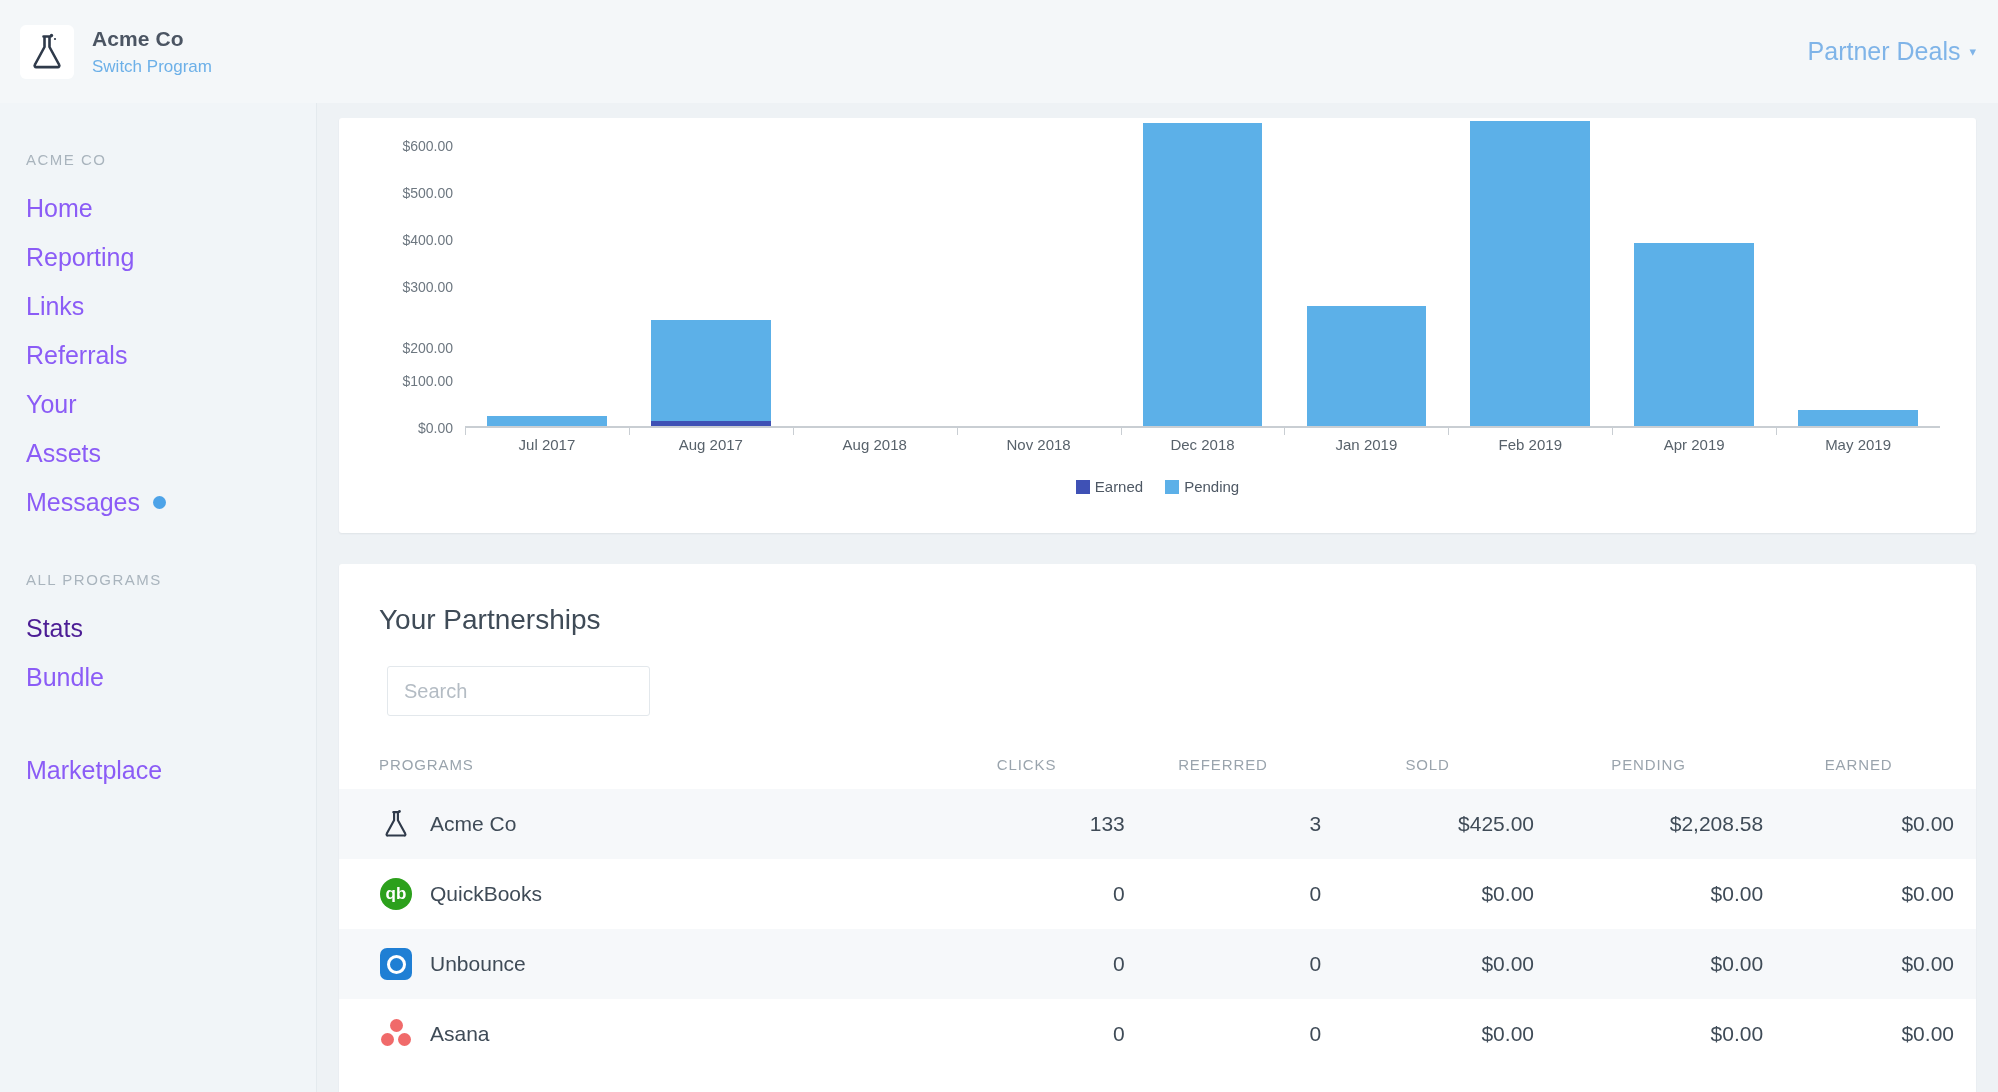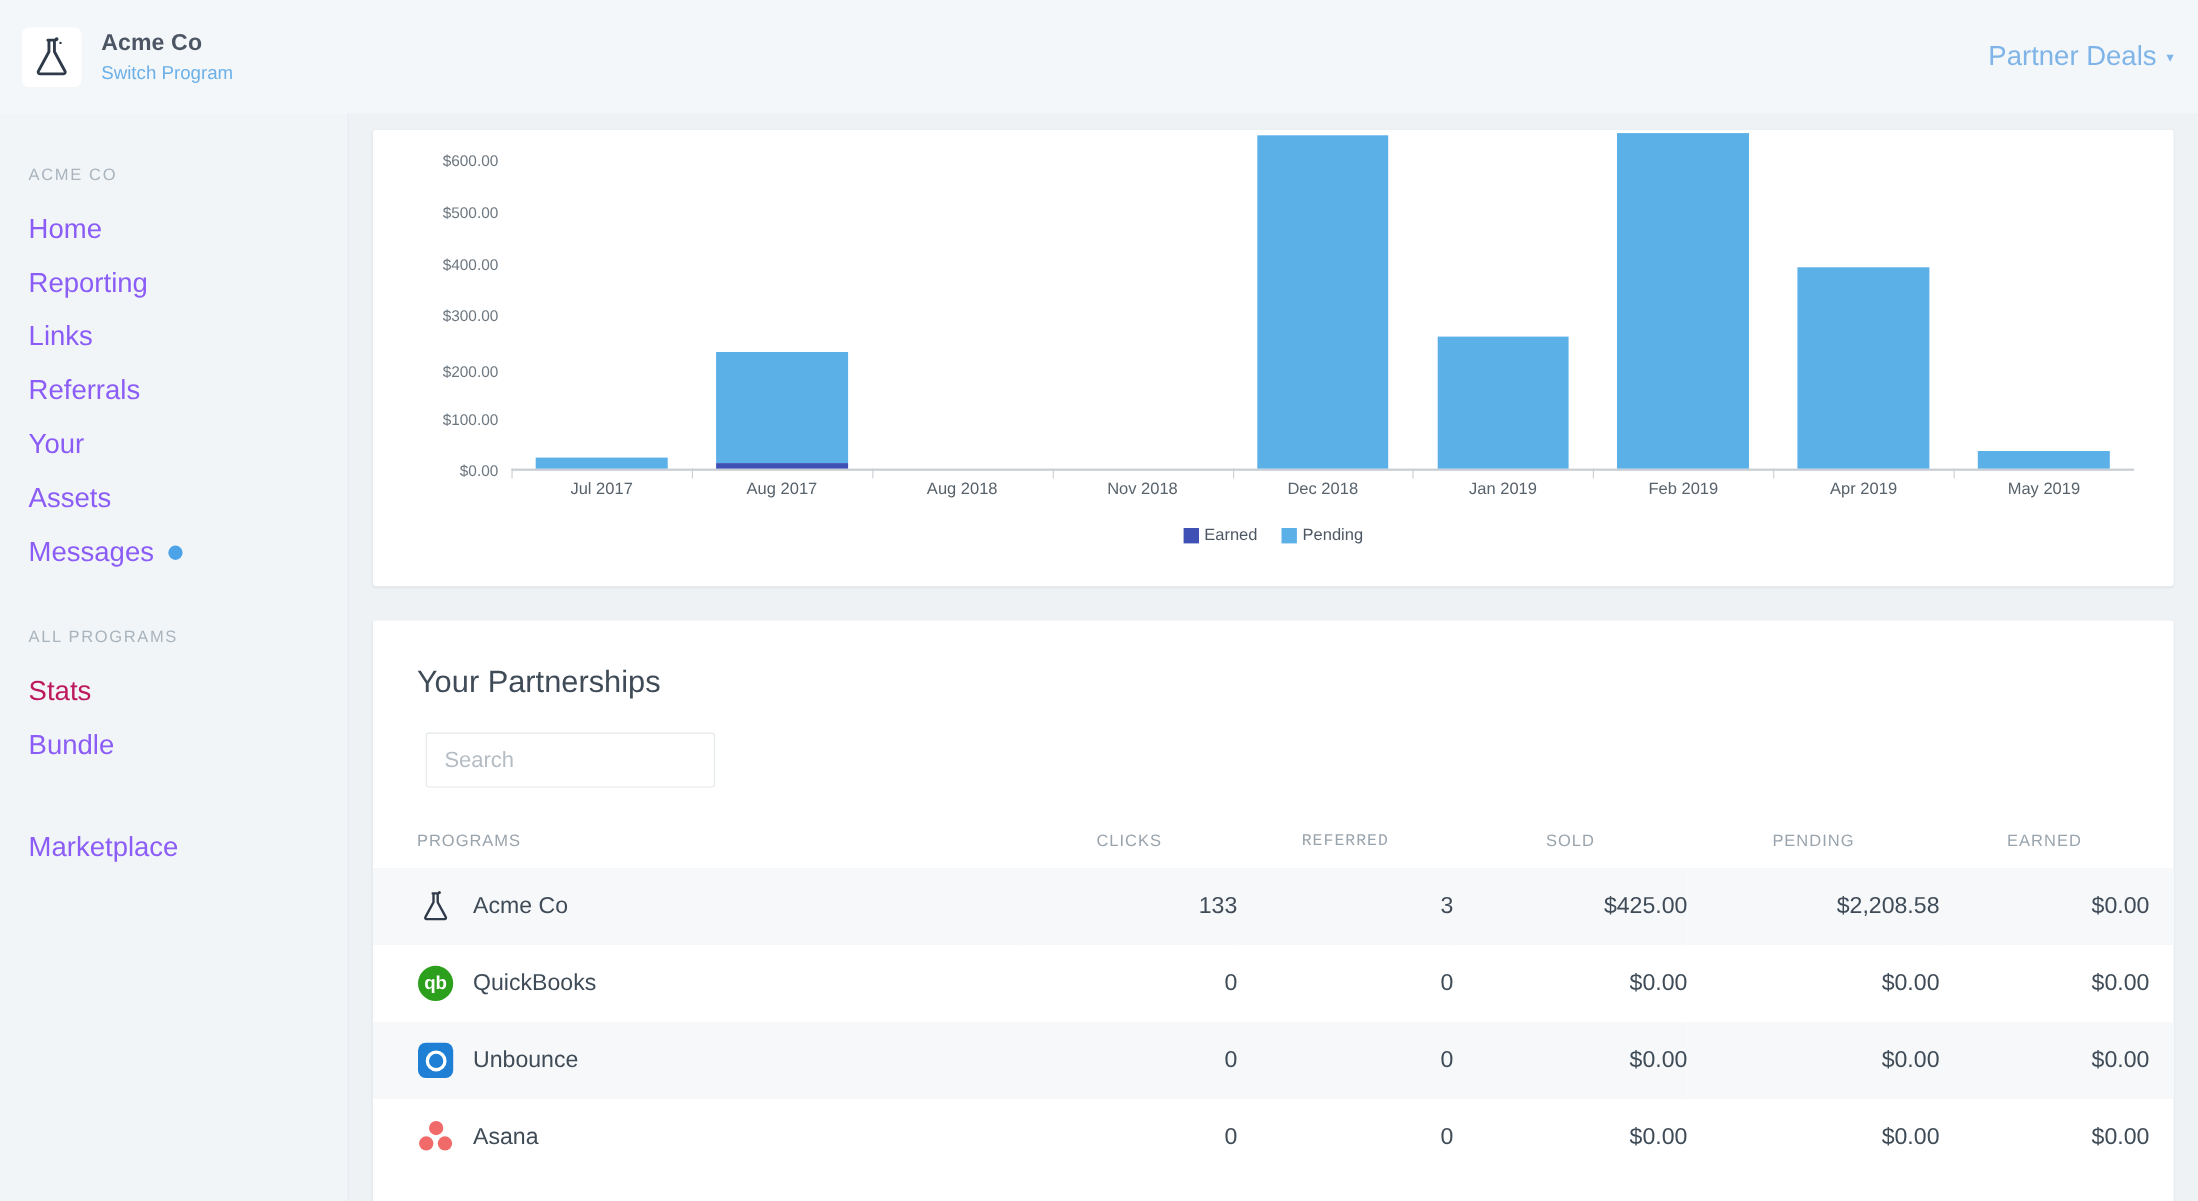--- a/index.html
+++ b/index.html
@@ -40,21 +40,21 @@
     padding-top: 48px;
   }
   .nav-heading {
     font-size: 15px; color: #a9b4bd; letter-spacing: 1.5px;
     padding: 0 0 0 26px; margin-bottom: 16px; text-transform: uppercase;
   }
   .nav-item {
     font-size: 25px; color: #8b5cf6; padding: 10px 0 10px 26px;
     display: flex; align-items: center; cursor: pointer;
   }
-  .nav-item.active { color: #be185d; }
+  .nav-item.active { color: #4c1d95; }
   .nav-dot {
     width: 13px; height: 13px; border-radius: 50%; background: #4da3e8;
     margin-left: 13px; flex: none;
   }
   .nav-gap { height: 44px; }
 
   
   .main {
     position: absolute; top: 103px; left: 317px;
     width: 1681px; height: 989px; background: #eef2f5;
@@ -236,21 +236,21 @@
     </div>
   </div>
 
   <div class="main">
 
     <div class="card chart-card">
       <div class="chart-area">
         <div class="ylabels" id="ylabels">
             <div class="ylabel" style="top: 310px;">$0.00</div>
             <div class="ylabel" style="top: 263.03px;">$100.00</div>
-            <div class="ylabel" style="top: 220px;">$200.00</div>
+            <div class="ylabel" style="top: 230px;">$200.00</div>
             <div class="ylabel" style="top: 169.091px;">$300.00</div>
             <div class="ylabel" style="top: 122.121px;">$400.00</div>
             <div class="ylabel" style="top: 75.1515px;">$500.00</div>
             <div class="ylabel" style="top: 28.1818px;">$600.00</div>
           </div>
         <div class="plot">
           <div class="bars" id="bars">
               <div class="bar-slot">
                 <div class="tickmark"></div>
                 <div class="bar-stack">
@@ -333,21 +333,21 @@
     <div class="card partners-card">
       <h2 class="partners-title">Your Partnerships</h2>
       <div class="search-wrap">
         <input class="search-input" type="text" placeholder="Search" style="">
       </div>
       <table class="partners">
         <thead>
             <tr id="thead-row">
               <th class="first" style="width: 36%;">PROGRAMS</th>
               <th class="" style="width: 12%;">CLICKS</th>
-              <th class="" style="width: 12%; font-family: Liberation Mono, monospace;">REFERRED</th>
+              <th class="" style="width: 12%;">REFERRED</th>
               <th class="" style="width: 13%;">SOLD</th>
               <th class="" style="width: 14%;">PENDING</th>
               <th class=" pad-r" style="width: 13%;">EARNED</th>
             </tr>
           </thead>
         <tbody id="tbody">
             <tr class="alt">
               <td class="first">
                 <div class="prog-cell">
                   <div class="prog-logo">

